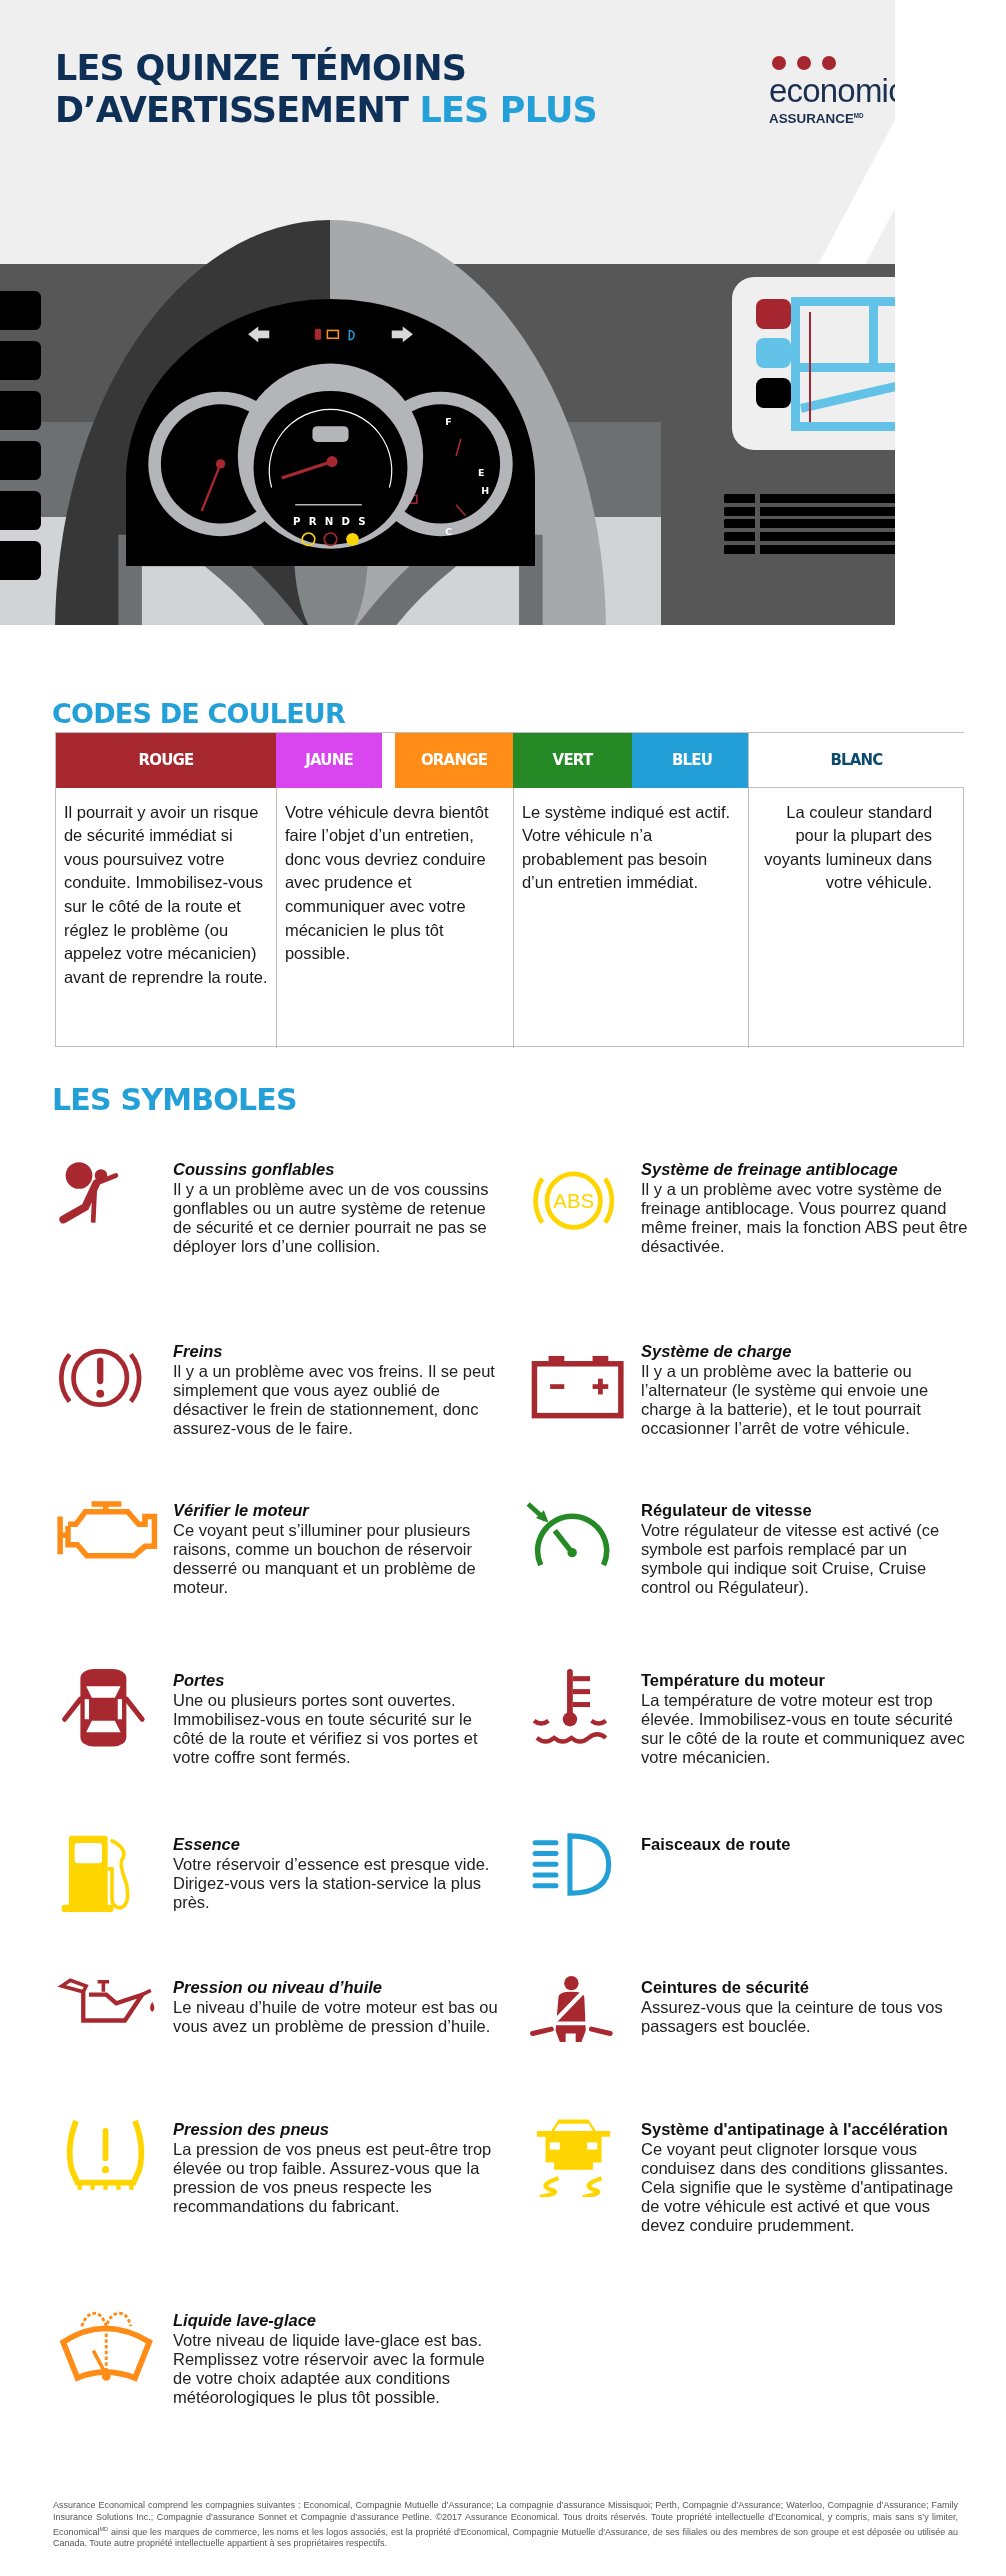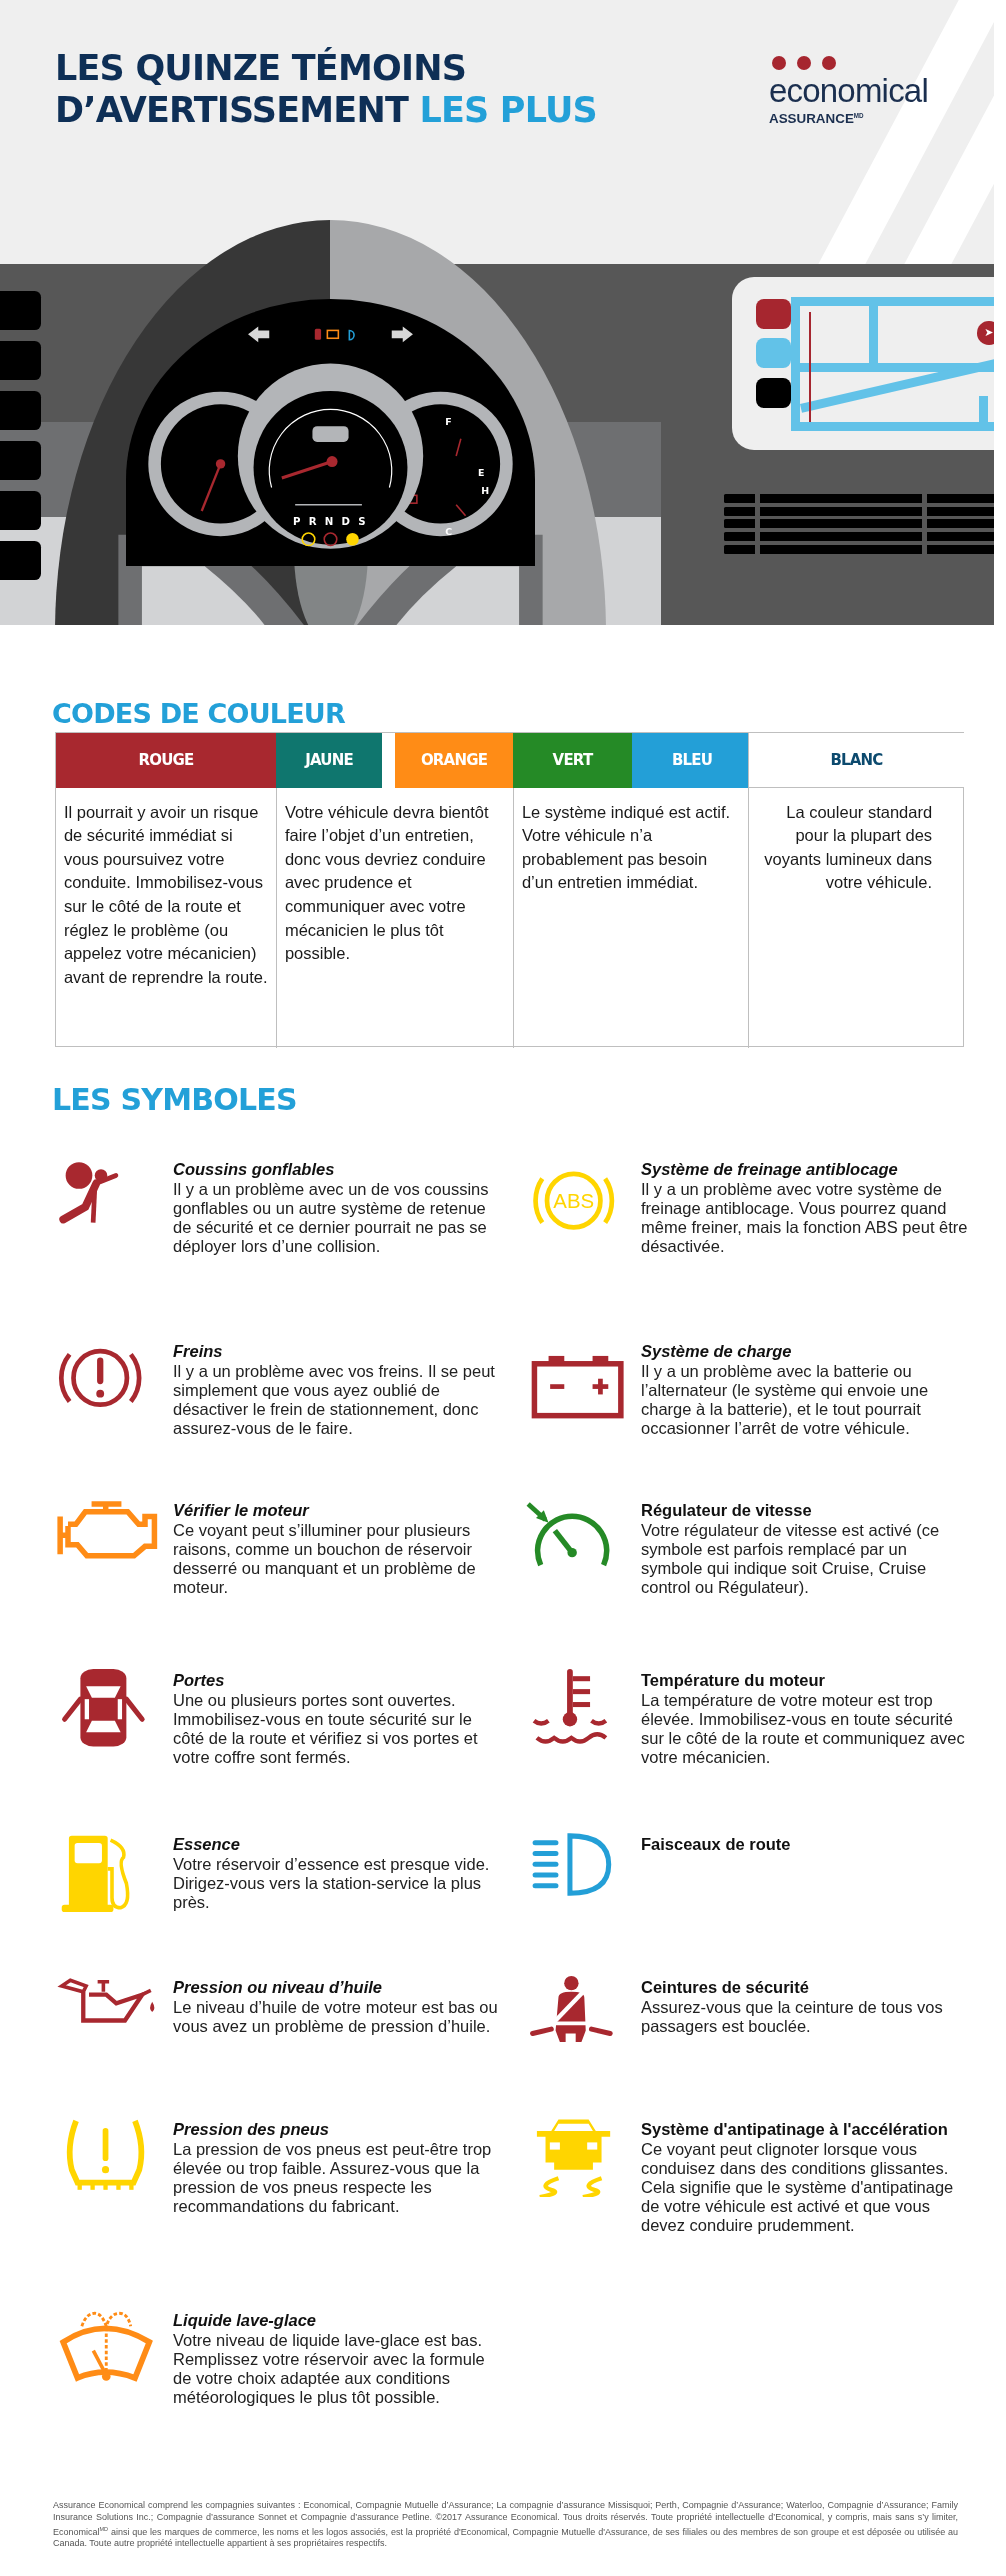--- a/index.html
+++ b/index.html
@@ -1,19 +1,19 @@
 <!DOCTYPE html>
 <html style="font-size:12.6px"><head>
 <meta charset="utf-8">
 <style>
   * { box-sizing: border-box; margin: 0; padding: 0; }
   body { width: 1007px; height: 2576px; background: #ffffff; font-family: "Liberation Sans", sans-serif; color: #1a1a1a; overflow: hidden; position: relative; }
 
   
-  .hero { position: absolute; left: 0; top: 0; width: 994px; height: 625px; background: #efefef; overflow: hidden; }
+  .hero { position: absolute; left: 0; top: 0; width: 895px; height: 625px; background: #efefef; overflow: hidden; }
   .hero-stripe { position: absolute; top: -31px; width: 47px; height: 708px; background: #ffffff; transform: skewX(-28deg); }
   .hero-title { position: absolute; left: 55px; top: 47px; font-family: "DejaVu Sans", sans-serif; font-weight: bold; font-size: 35px; line-height: 42px; letter-spacing: -0.8px; color: #0e2f56; width: 739px; }
   .hero-title .blue { color: #23a0d8; }
   .logo { position: absolute; left: 769px; top: 56px; }
   .logo-dots { display: flex; gap: 11px; margin-left: 3.1px; }
   .logo-dots span { width: 14px; height: 14px; border-radius: 50%; background: #a6262f; display: block; }
   .logo-word { font-size: 33px; color: #1b2f4f; margin-top: 3.1px; letter-spacing: -0.8px; line-height: 36px; }
   .logo-sub { font-size: 13.4px; font-weight: bold; color: #1b2f4f; margin-top: 1.6px; }
   .logo-sub sup { font-size: 6.3px; }
 
@@ -167,21 +167,21 @@
     <div class="slat" style="top:57px;width:283px;"></div>
     <div style="position:absolute;left:31px;top:0;width:4.7px;height:75px;background:#575757;"></div>
     <div style="position:absolute;left:198px;top:0;width:4.7px;height:75px;background:#575757;"></div>
   </div>
 </section>
 
 <h2 class="section-title codes-title">CODES DE COULEUR</h2>
 
 <div class="code-table">
   <div class="code-head" style="left:0;width:220px;background:#a8282f;">ROUGE</div>
-  <div class="code-head" style="left:220px;width:106px;background:#0f766e;">JAUNE</div>
+  <div class="code-head" style="left:220px;width:106px;background:#d946ef;">JAUNE</div>
   <div class="code-head" style="left:339px;width:118px;background:#ff8c16;">ORANGE</div>
   <div class="code-head" style="left:457px;width:119px;background:#258a26;">VERT</div>
   <div class="code-head" style="left:576px;width:120px;background:#239fd7;">BLEU</div>
   <div class="code-head" style="left:692px;width:216px;background:#ffffff;color:#0c4a6e;border-left:0.8px solid #bfbfbf;border-bottom:0.8px solid #bfbfbf;">BLANC</div>
 
   <div class="code-col" style="left:0;width:220px;border-left:none;">Il pourrait y avoir un risque de sécurité immédiat si vous poursuivez votre conduite. Immobilisez-vous sur le côté de la route et réglez le problème (ou appelez votre mécanicien) avant de reprendre la route.</div>
   <div class="code-col" style="left:220px;width:237px;">Votre véhicule devra bientôt faire l’objet d’un entretien, donc vous devriez conduire avec prudence et communiquer avec votre mécanicien le plus tôt possible.</div>
   <div class="code-col" style="left:457px;width:235px;">Le système indiqué est actif. Votre véhicule n’a probablement pas besoin d’un entretien immédiat.</div>
   <div class="code-col" style="left:692px;width:192px;text-align:right;">La couleur standard pour la plupart des voyants lumineux dans votre véhicule.</div>
 </div>

